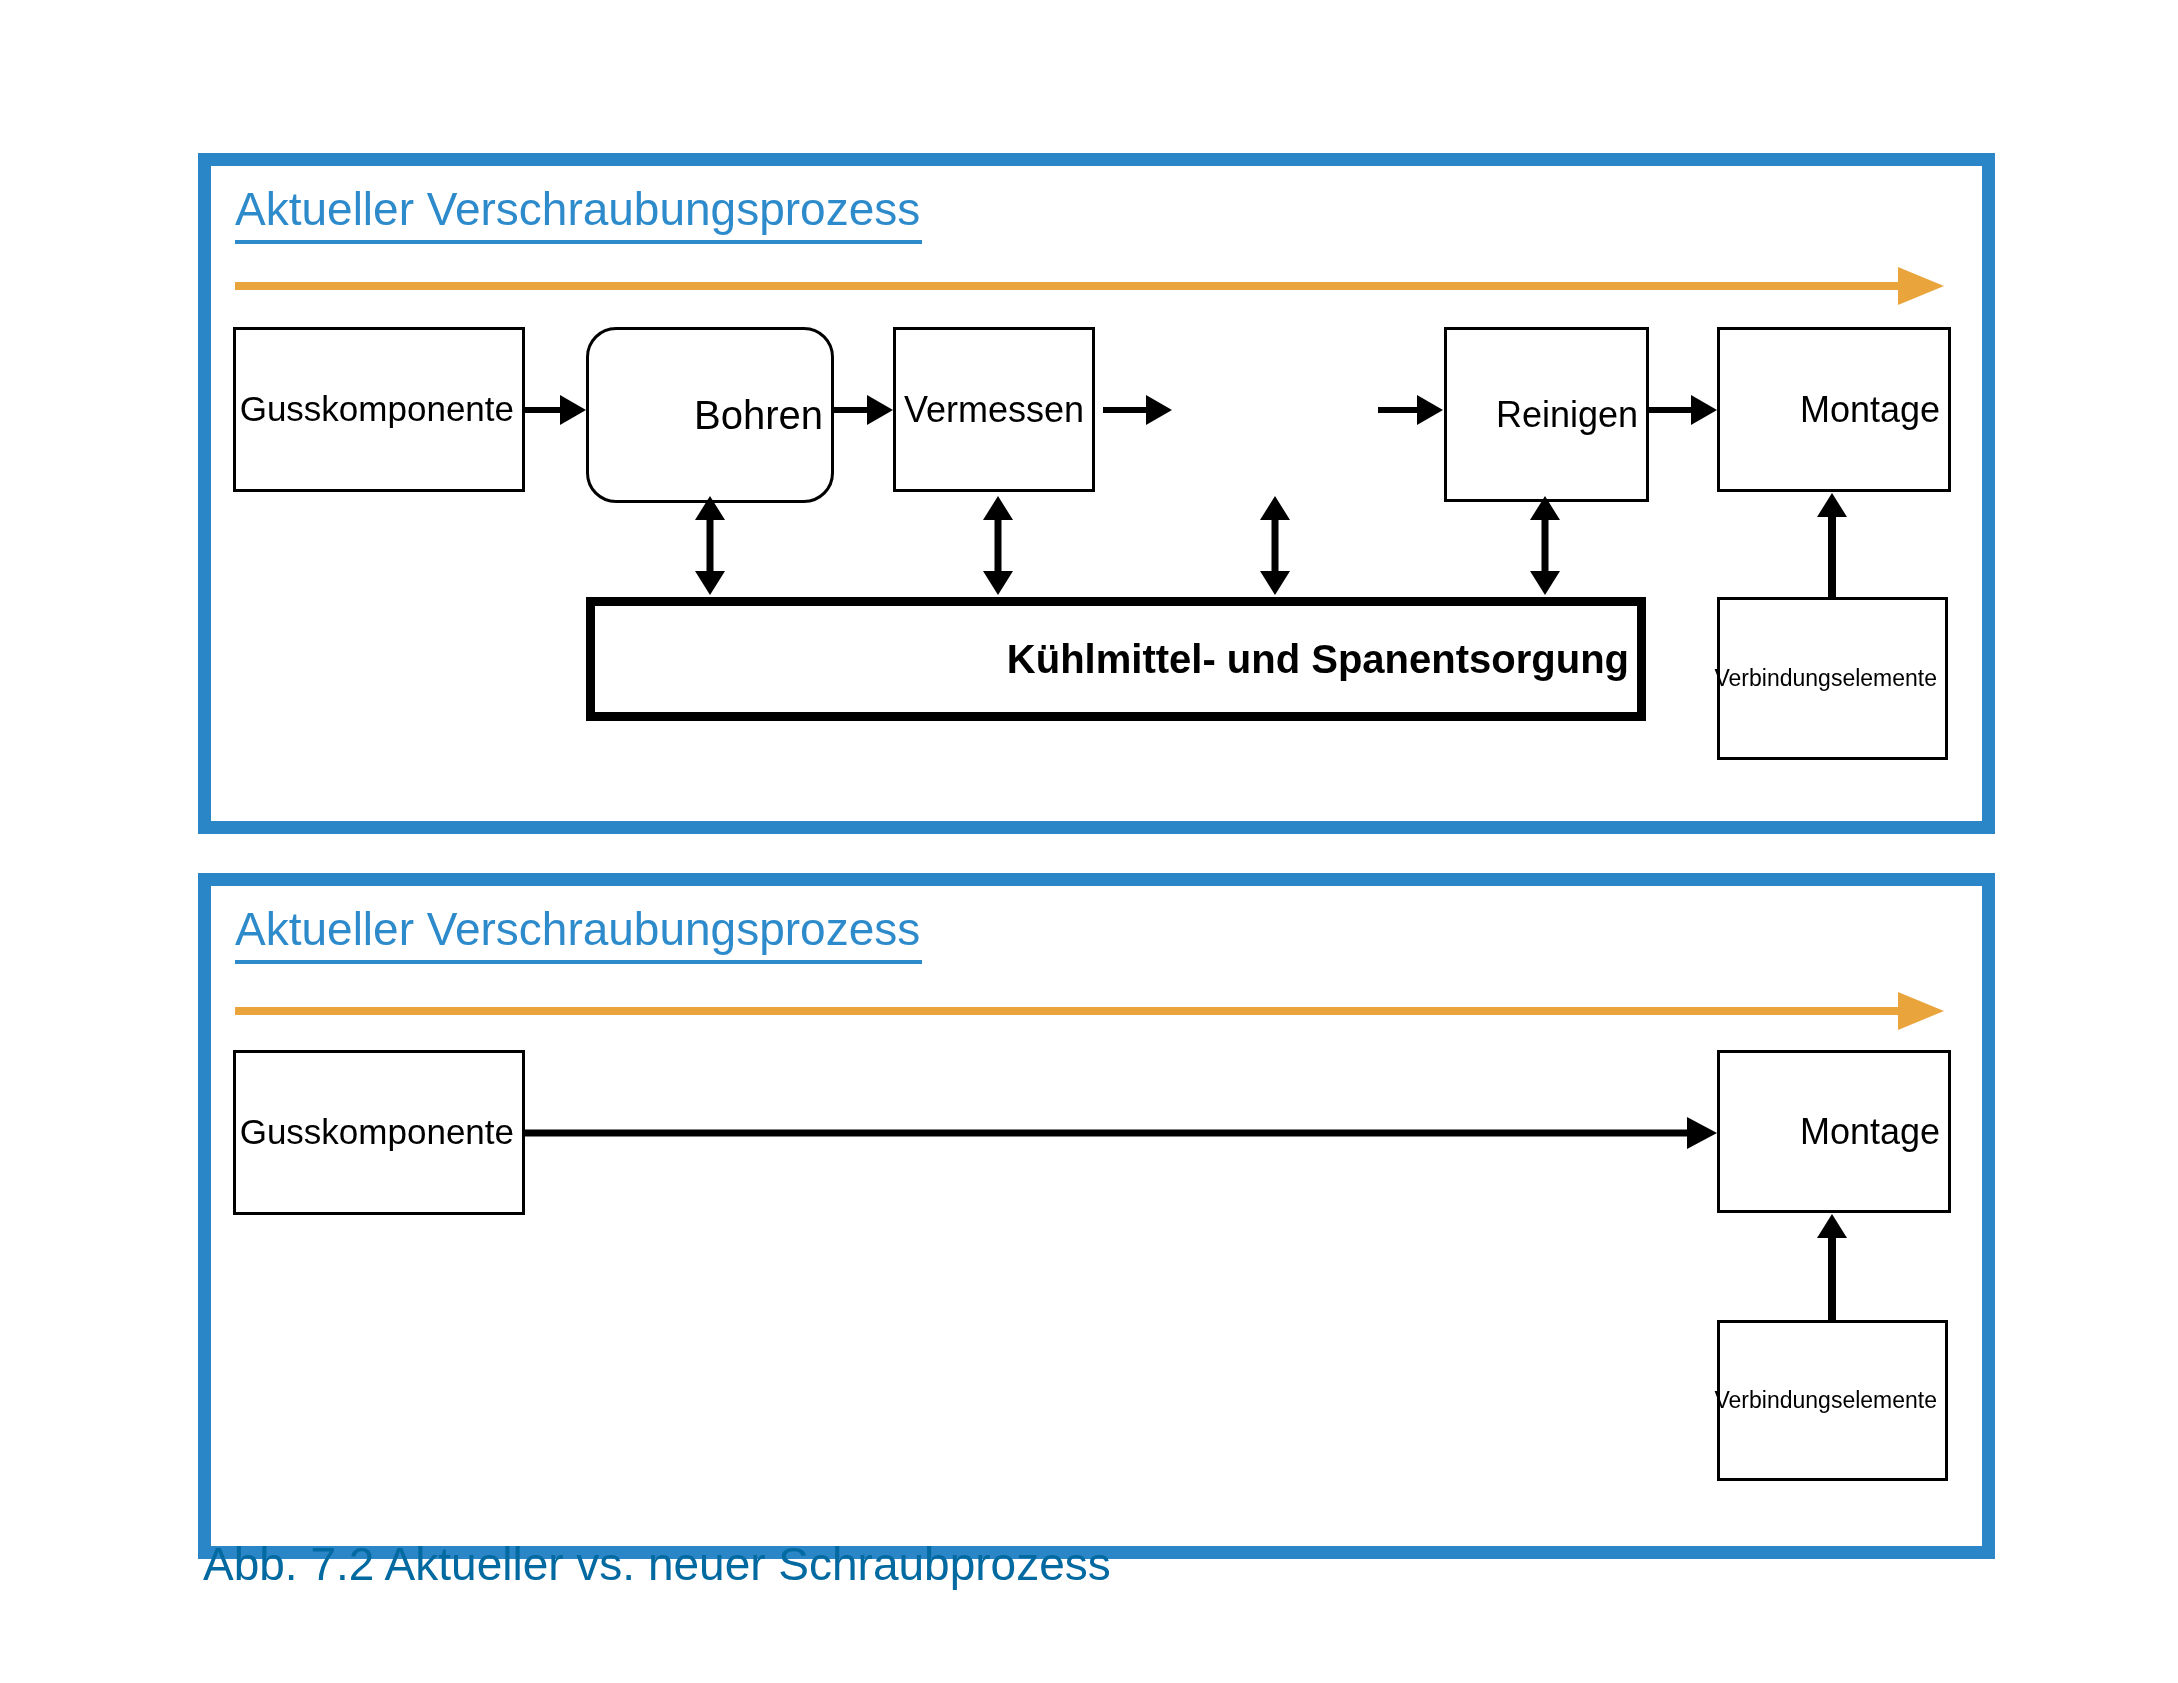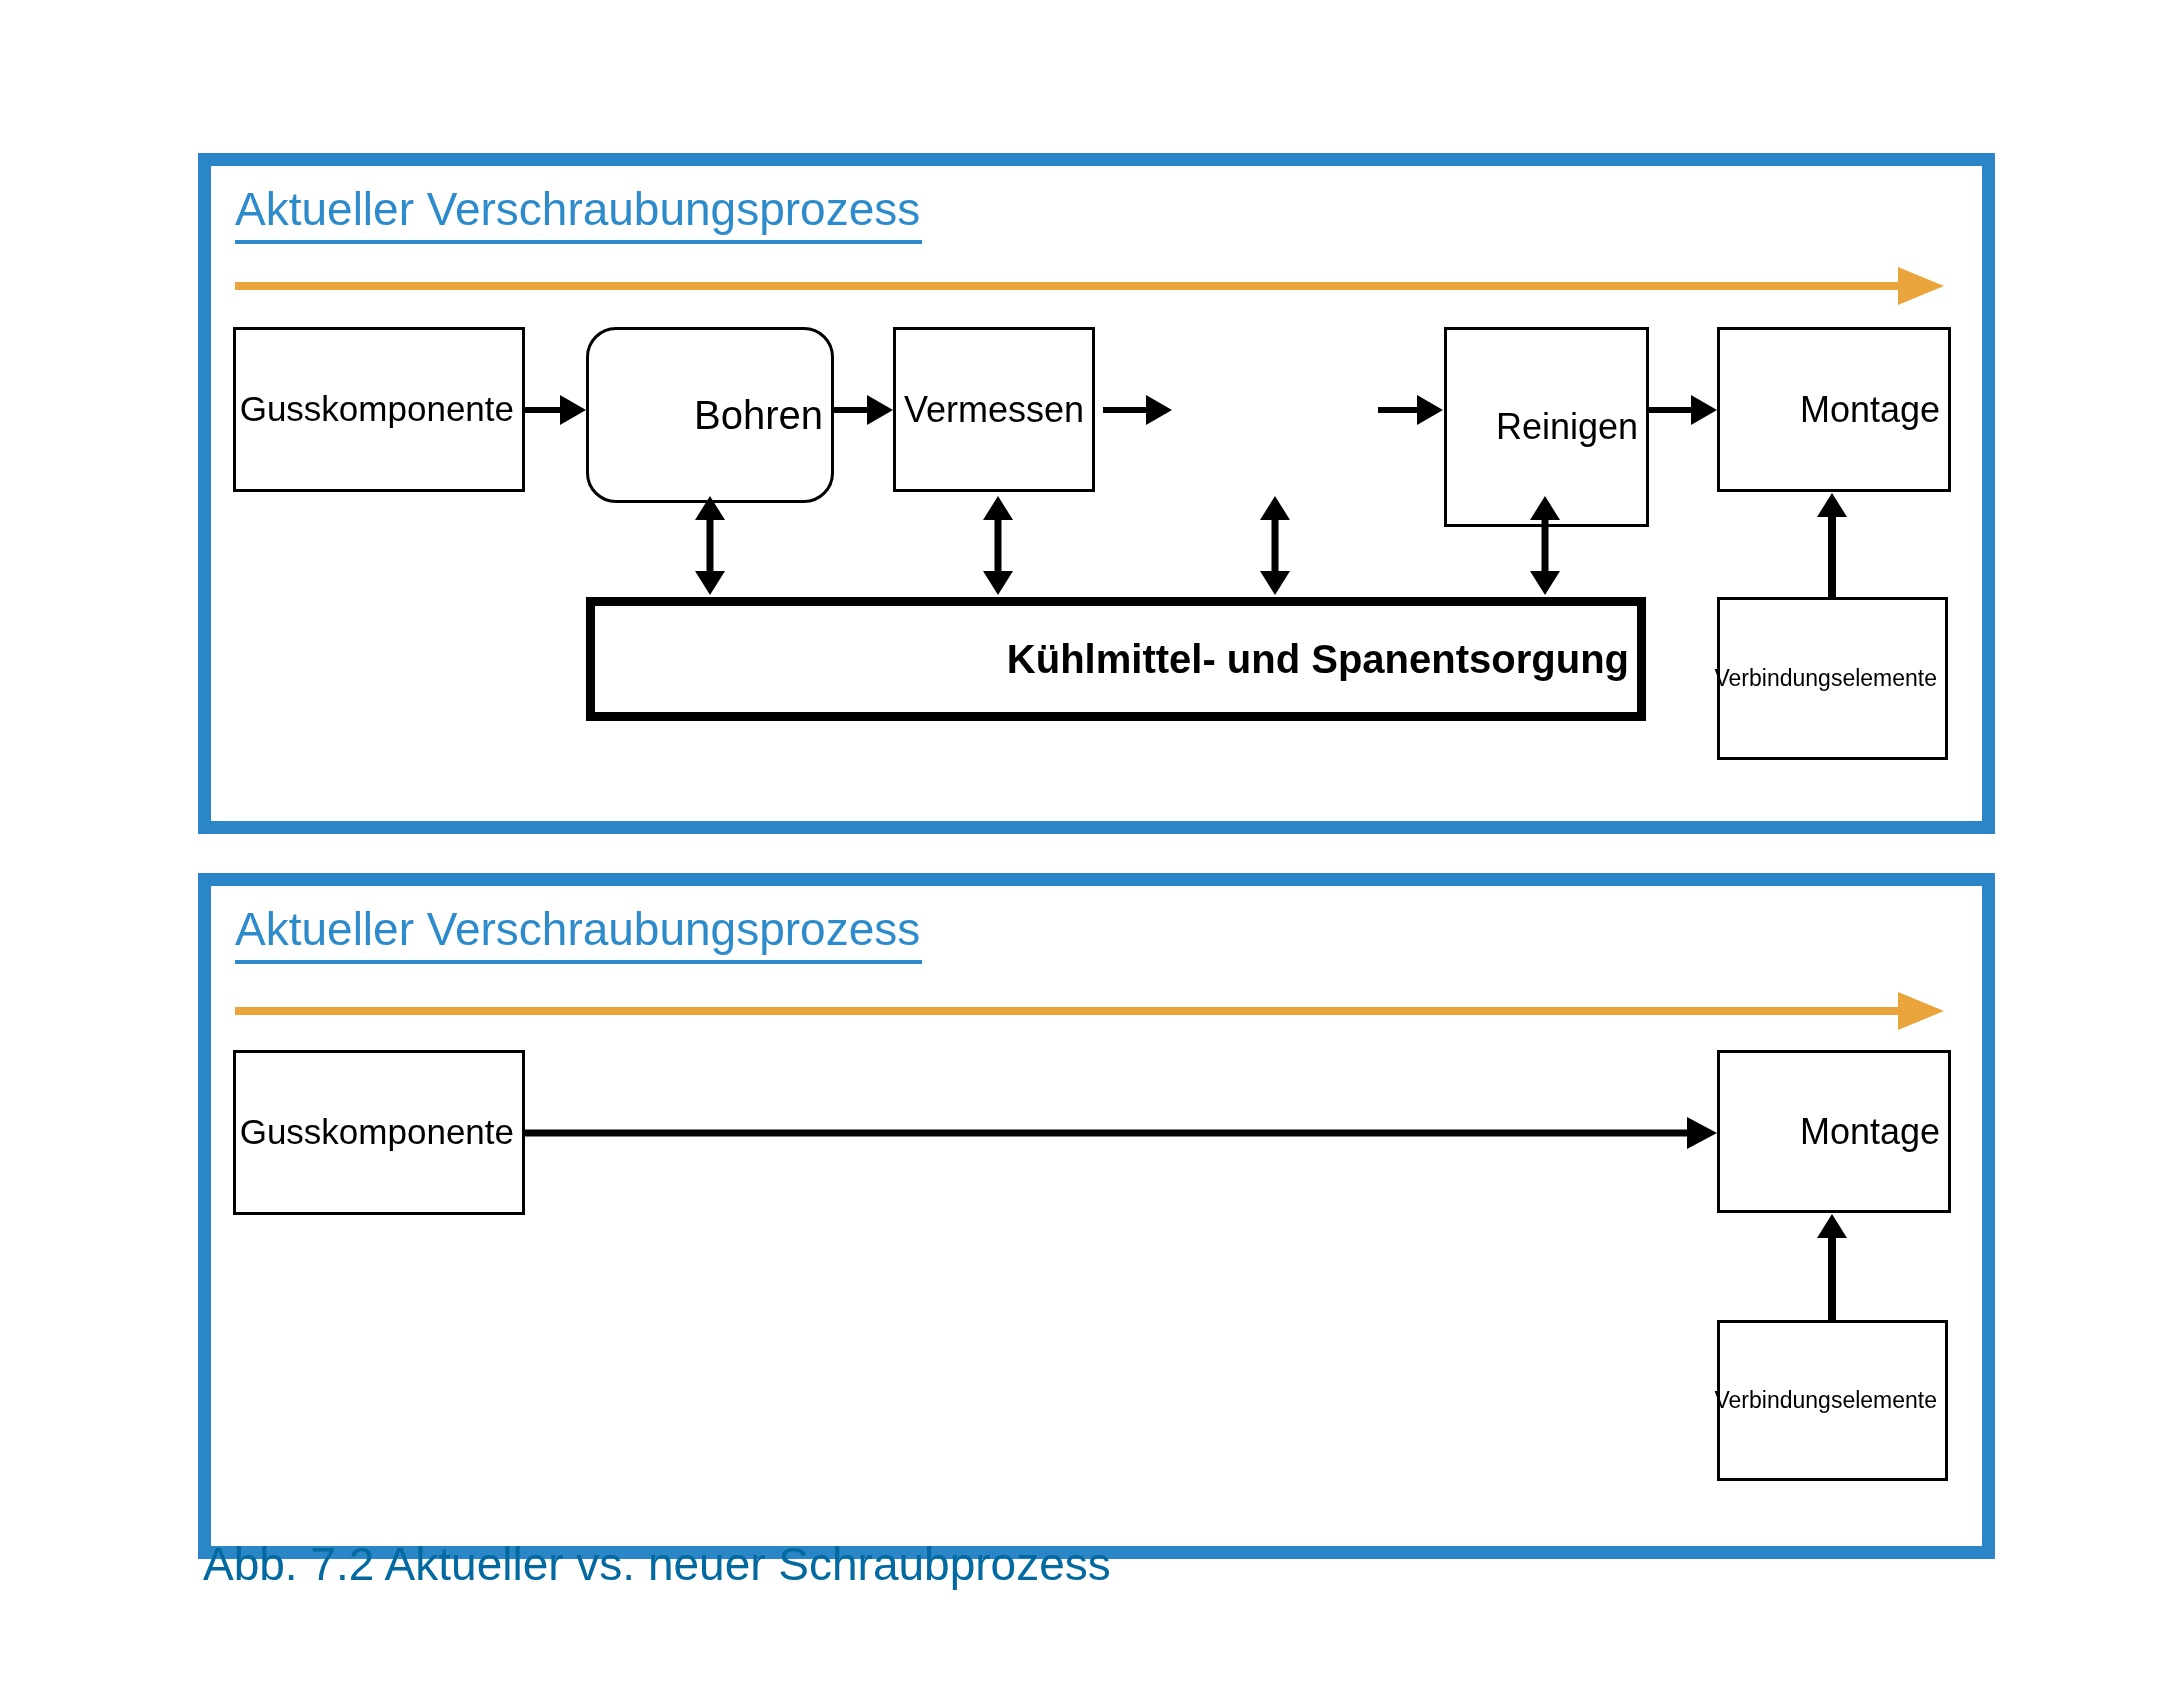--- a/index.html
+++ b/index.html
@@ -51,21 +51,21 @@
 
     <div class="pbox" style="left:375px;top:161px;width:248px;height:176px;font-size:40px;border-radius:30px;">
       <span>Bohren</span>
       </div>
 
     <div class="pbox" style="left:682px;top:161px;width:202px;height:165px;font-size:36px;">
       <span>Vermessen</span>
       </div>
 
 
-    <div class="pbox" style="left:1233px;top:161px;width:205px;height:200px;font-size:36px;">
+    <div class="pbox" style="left:1233px;top:161px;width:205px;height:175px;font-size:36px;">
       <span>Reinigen</span>
       </div>
 
     <div class="pbox" style="left:1506px;top:161px;width:234px;height:165px;font-size:36px;">
       <span>Montage</span>
       </div>
 
     <div class="harr" style="left:314px;top:225px;width:61px;">
         <i></i>
       </div>

